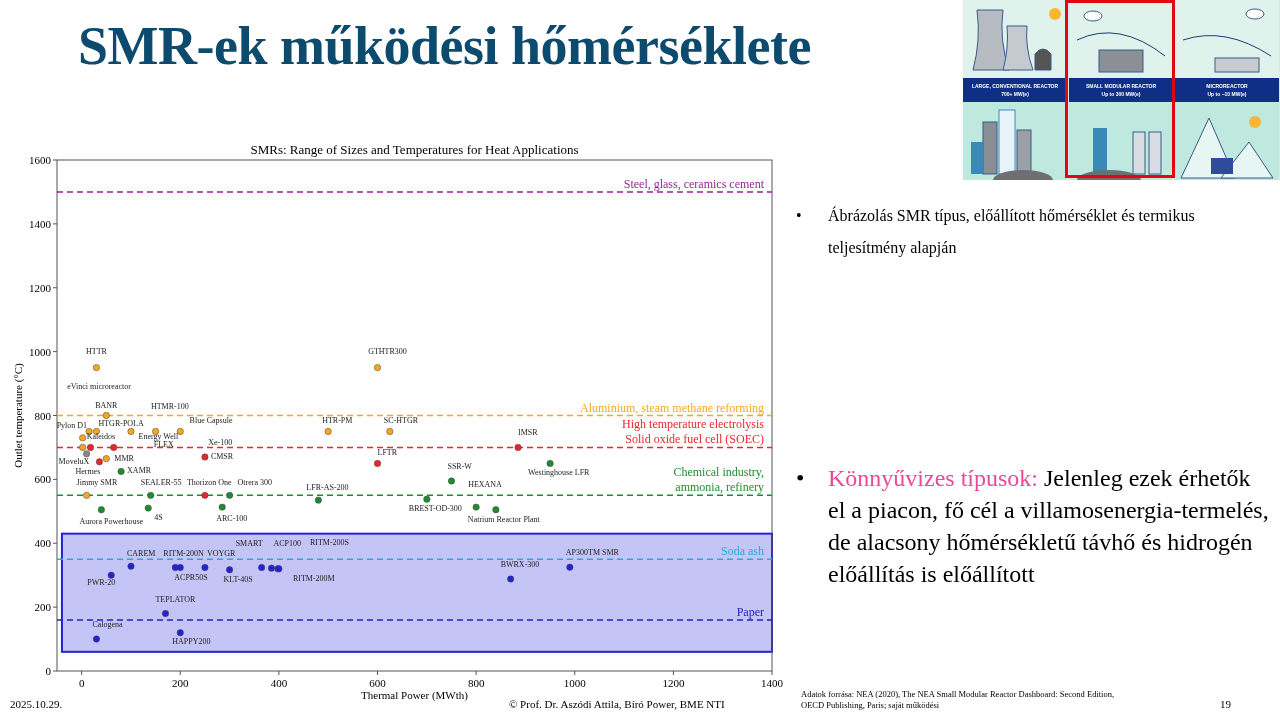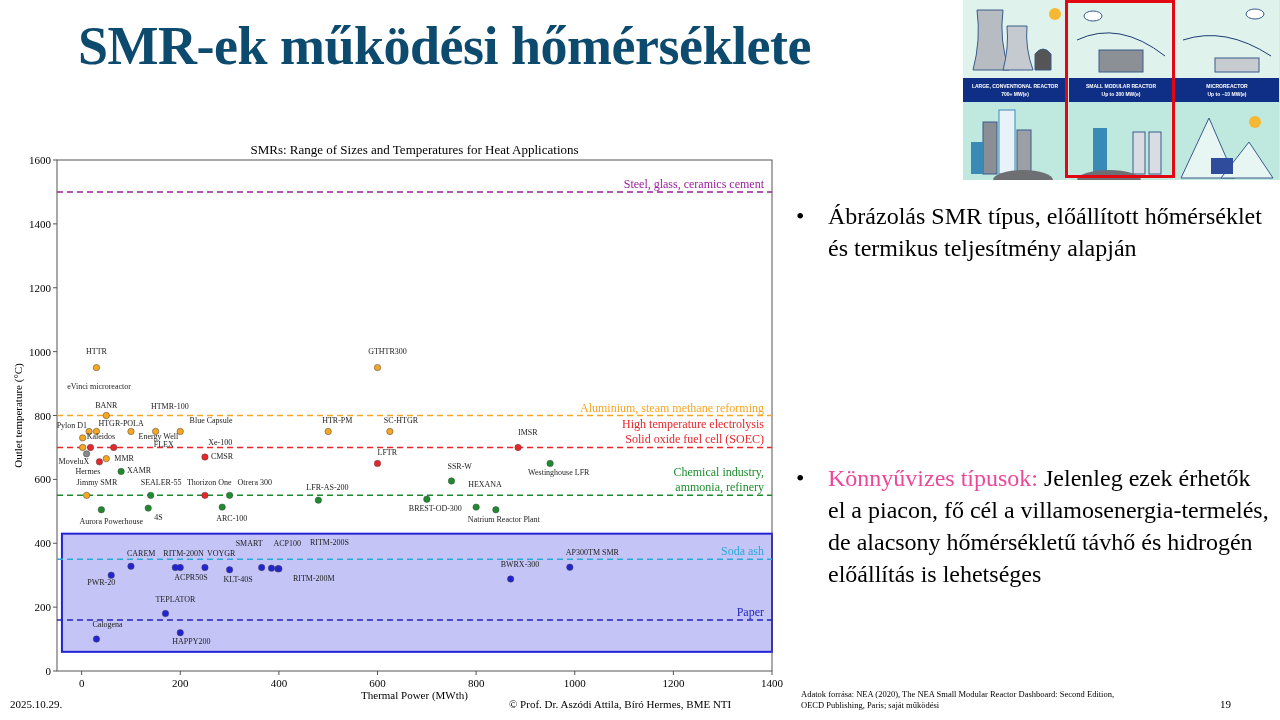--- a/index.html
+++ b/index.html
@@ -6,21 +6,21 @@
   body{width:1280px;height:720px;background:#ffffff;position:relative;overflow:hidden;font-family:"Liberation Serif","DejaVu Serif",serif;color:#000;}
   .slide-title{position:absolute;left:78px;top:10px;font-size:54px;font-weight:bold;color:#0c4a6e;letter-spacing:-0.5px;white-space:nowrap;line-height:72px;}
   .chart-wrap{position:absolute;left:0;top:92px;width:790px;height:600px;margin-top:44px;}
   .chart-wrap svg{position:absolute;left:0;top:0;}
   .hero-img{position:absolute;left:963px;top:0;width:317px;height:180px;background:#cfeee6;overflow:hidden;}
   .panel{position:absolute;top:0;width:104px;height:180px;}
   .panel-band{position:absolute;left:0;top:78px;width:100%;height:24px;background:#0f2f87;color:#fff;font-family:"Liberation Sans",sans-serif;font-size:5px;font-weight:bold;text-align:center;line-height:8px;padding-top:4px;box-sizing:border-box;}
   .panel-top{position:absolute;left:0;top:0;width:100%;height:78px;background:#dff3ec;}
   .panel-bot{position:absolute;left:0;top:102px;width:100%;height:78px;background:#bfe9df;}
   .highlight-box{position:absolute;left:1065px;top:0;width:110px;height:178px;border:3px solid #e30613;box-sizing:border-box;}
-  .bullets{position:absolute;left:790px;top:200px;width:480px;font-size:24px;line-height:32px;}
+  .bullets{position:absolute;left:790px;top:200px;width:480px;font-size:16px;line-height:32px;}
   .bullet{position:relative;padding-left:38px;}
   .bullet::before{content:"•";position:absolute;left:6px;top:0;}
   .b2{position:absolute;top:462px;left:790px;width:480px;font-size:24px;line-height:32px;}
   .accent{color:#ec4899;}
   .footer-date{position:absolute;left:10px;top:698px;font-size:11px;text-align:right;}
   .footer-copy{position:absolute;left:509px;top:698px;font-size:11px;}
   .footer-src{position:absolute;left:801px;top:689px;font-size:8.5px;line-height:11px;width:420px;}
   .footer-page{position:absolute;left:1220px;top:698px;font-size:11px;}
 </style>
 </head>
@@ -236,19 +236,19 @@
       <circle cx="80" cy="20" r="6" fill="#f7b733"></circle>
     </svg>
   </div>
 </div>
 <div class="highlight-box"></div>
 
 <div class="bullets">
   <div class="bullet">Ábrázolás SMR típus, előállított hőmérséklet és termikus teljesítmény alapján</div>
 </div>
 <div class="b2">
-  <div class="bullet"><span class="accent">Könnyűvizes típusok:</span><span> Jelenleg ezek érhetők el a piacon, fő cél a villamosenergia-termelés, de alacsony hőmérsékletű távhő és hidrogén előállítás is lehetséges</span></div>
+  <div class="bullet"><span class="accent">Könnyűvizes típusok:</span><span> Jelenleg ezek érhetők el a piacon, fő cél a villamosenergia-termelés, de alacsony hőmérsékletű távhő és hidrogén előállítás is előállított</span></div>
 </div>
 
 <div class="footer-date">2025.10.29.</div>
-<div class="footer-copy">© Prof. Dr. Aszódi Attila, Bíró Hermes, BME NTI</div>
+<div class="footer-copy">© Prof. Dr. Aszódi Attila, Bíró Power, BME NTI</div>
 <div class="footer-src"><span>Adatok forrása: NEA (2020), The NEA Small Modular Reactor Dashboard: Second Edition,</span><br><span>OECD Publishing, Paris; saját működési</span></div>
 <div class="footer-page">19</div>
 
 </body></html>

